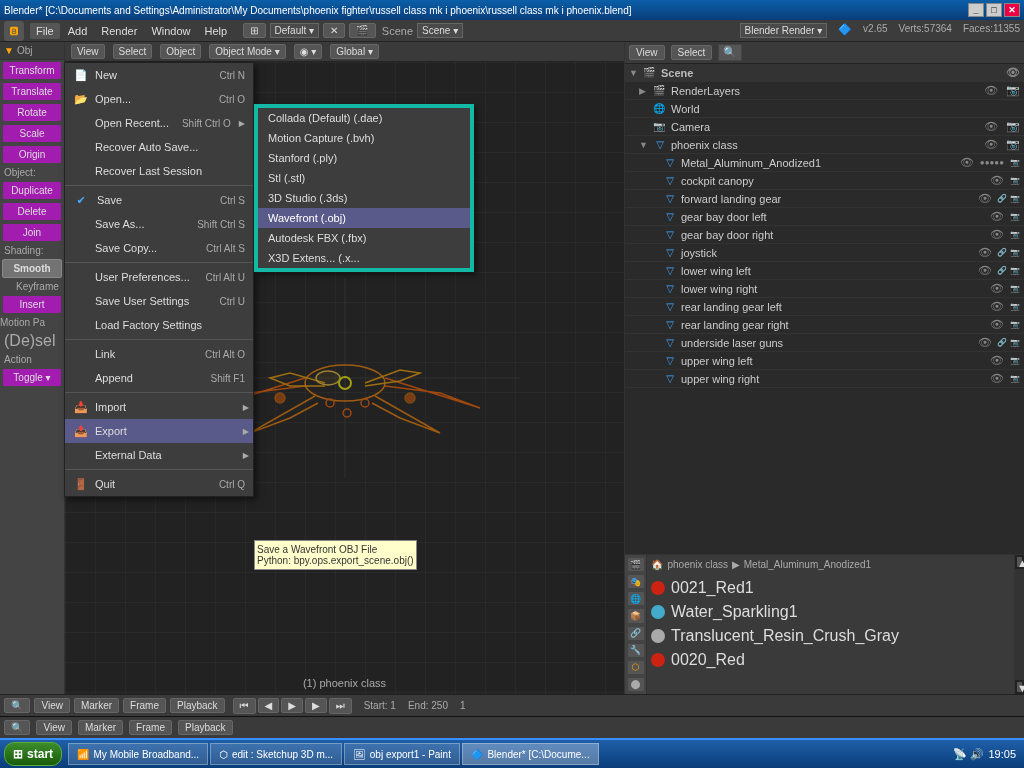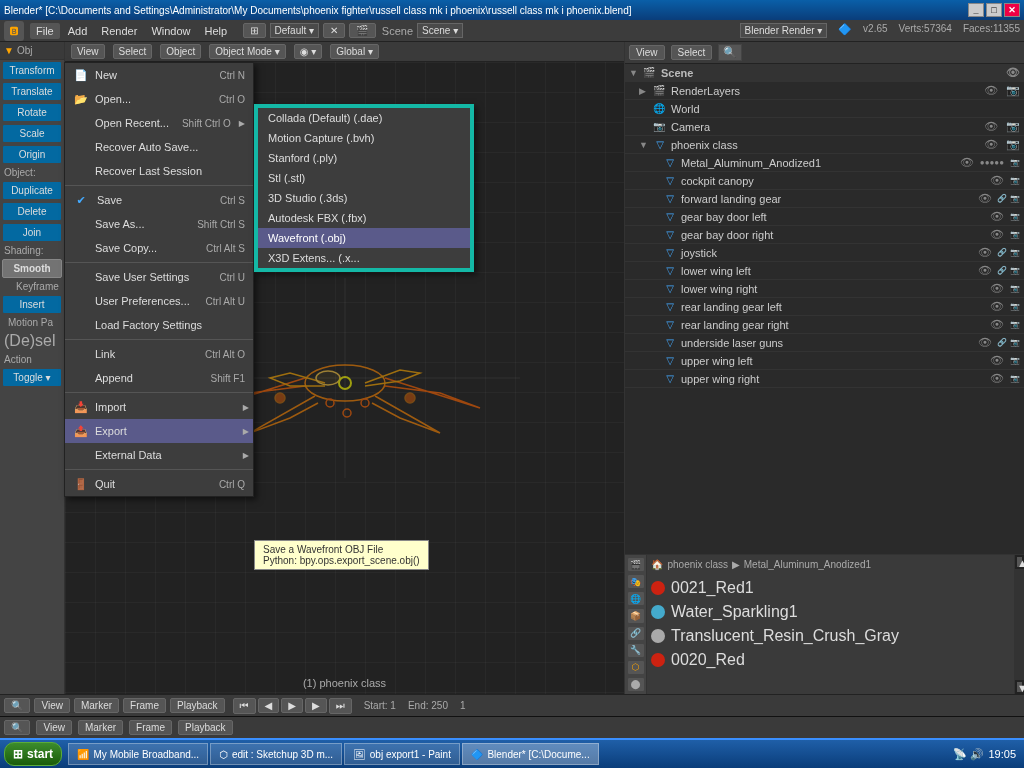--- a/index.html
+++ b/index.html
@@ -114,21 +114,21 @@
     .left-section-header {
       background: #3a3a3a;
       padding: 3px 4px;
       font-size: 10px;
       color: #aaa;
       border-bottom: 1px solid #333;
       display: flex; align-items: center; gap: 3px;
     }
     .left-btn {
       padding: 3px 4px;
-      background: #0369a1;
+      background: #a21caf;
       border: 1px solid #444;
       margin: 1px 2px;
       color: #ddd;
       font-size: 10px;
       cursor: pointer;
       border-radius: 2px;
       text-align: center;
     }
     .left-btn.active { background: #737373; border-color: #888; font-weight: bold; }
 
@@ -500,21 +500,21 @@
       <div class="left-btn">Scale</div>
       <div class="left-btn">Origin</div>
       <div style="padding:2px 4px; font-size:10px; color:#aaa;">Object:</div>
       <div class="left-btn">Duplicate</div>
       <div class="left-btn">Delete</div>
       <div class="left-btn">Join</div>
       <div style="padding:2px 4px; font-size:10px; color:#aaa;">Shading:</div>
       <div class="left-btn active">Smooth</div>
       <div style="padding:2px 16px; font-size:10px; color:#aaa;">Keyframe</div>
       <div class="left-btn">Insert</div>
-      <div style="padding:2px 8px; font-size:10px; color:#aaa;">Motion Pa</div>
+      <div style="padding:2px 0; font-size:10px; color:#aaa;">Motion Pa</div>
       <div style="padding:2px 4px; font-size:16px; color:#aaa;">(De)sel</div>
       <div style="padding:2px 4px; font-size:10px; color:#aaa;">Action</div>
       <div class="left-btn">Toggle ▾</div>
     </div>
 
     <div id="viewport">
       <div id="viewport-header">
         <div class="vp-btn">View</div>
         <div class="vp-btn">Select</div>
         <div class="vp-btn">Object</div>
@@ -841,27 +841,27 @@
     <span class="fm-shortcut">Shift Ctrl S</span>
   </div>
   <div class="fm-item">
     <span class="fm-icon"> </span>
     <span>Save Copy...</span>
     <span class="fm-shortcut">Ctrl Alt S</span>
   </div>
   <div class="fm-separator"></div>
   <div class="fm-item">
     <span class="fm-icon"> </span>
+    <span>User Preferences...</span>
+    <span class="fm-shortcut">Ctrl Alt U</span>
+  </div>
+  <div class="fm-item">
+    <span class="fm-icon"> </span>
     <span>Save User Settings</span>
     <span class="fm-shortcut">Ctrl U</span>
-  </div>
-  <div class="fm-item">
-    <span class="fm-icon"> </span>
-    <span>User Preferences...</span>
-    <span class="fm-shortcut">Ctrl Alt U</span>
   </div>
   <div class="fm-item">
     <span class="fm-icon"> </span>
     <span>Load Factory Settings</span>
   </div>
   <div class="fm-separator"></div>
   <div class="fm-item">
     <span class="fm-icon"> </span>
     <span>Link</span>
     <span class="fm-shortcut">Ctrl Alt O</span>
@@ -891,26 +891,26 @@
     <span class="fm-shortcut">Ctrl Q</span>
   </div>
 </div>
 
 <div id="export-submenu-wrapper">
   <div class="es-item">Collada (Default) (.dae)</div>
   <div class="es-item">Motion Capture (.bvh)</div>
   <div class="es-item">Stanford (.ply)</div>
   <div class="es-item">Stl (.stl)</div>
   <div class="es-item">3D Studio (.3ds)</div>
+  <div class="es-item highlighted">Wavefront (.obj)</div>
   <div class="es-item">Autodesk FBX (.fbx)</div>
-  <div class="es-item highlighted">Wavefront (.obj)</div>
   <div class="es-item">X3D Extens... (.x...</div>
 </div>
 
-<div id="tooltip" style="position:absolute; top:540px; left:254px; background:#ffffcc; color:#333; border:1px solid #888; padding:3px 8px; font-size:10px; z-index:300;">
+<div id="tooltip" style="position:absolute; top:540px; left:254px; background:#ffffcc; color:#333; border:1px solid #888; padding:3px 2px; font-size:10px; z-index:300;">
   <div>Save a Wavefront OBJ File</div>
   <div>Python: bpy.ops.export_scene.obj()</div>
 </div>
 
 <div id="taskbar" style="position:absolute; bottom:0; left:0; width:100%; height:30px;">
   <div class="start-btn">
     <span>⊞</span>
     <span>start</span>
   </div>
   <div style="display:flex; gap:2px; margin-left:4px; flex:1; overflow:hidden;">

